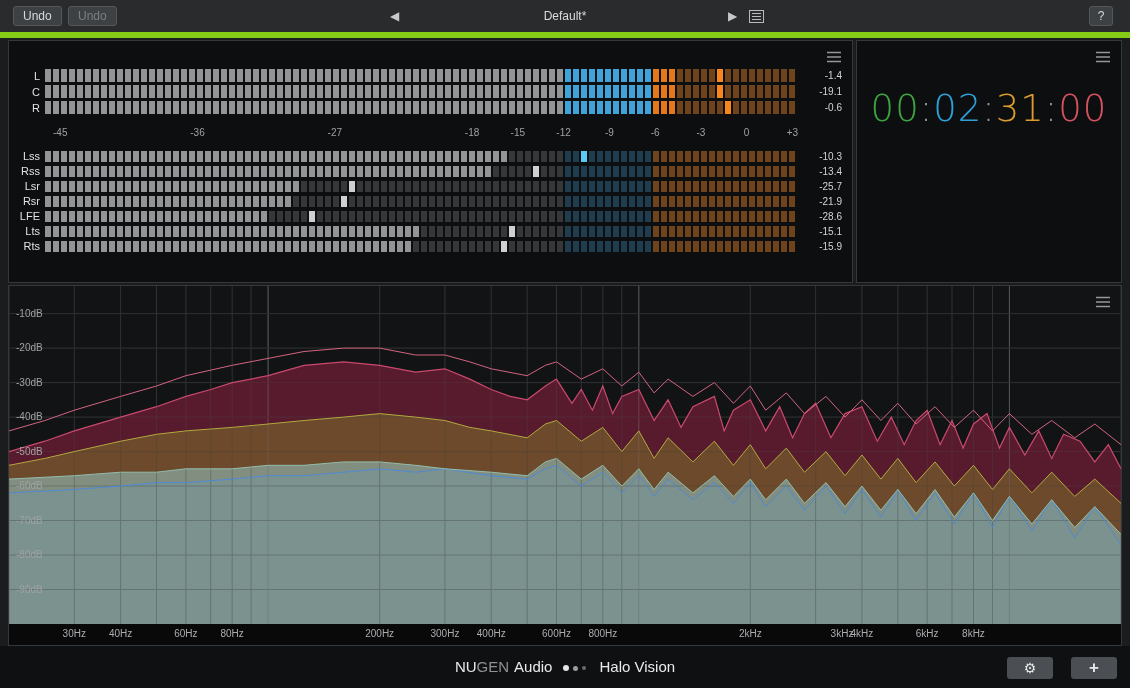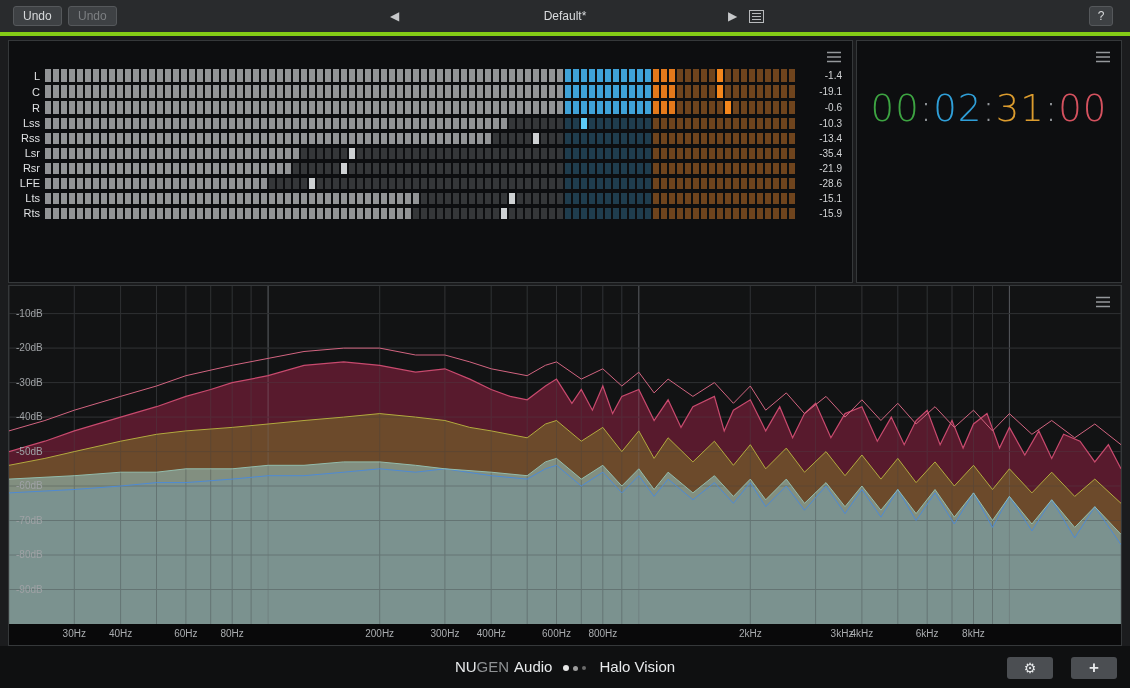--- a/index.html
+++ b/index.html
@@ -1,20 +1,20 @@
 <!DOCTYPE html>
 <html><head>
 <meta charset="utf-8">
 <style>
   html,body{margin:0;padding:0;background:#000;}
   .app{position:relative;width:1130px;height:688px;background:#1b1c1e;overflow:hidden;
        font-family:"Liberation Sans",sans-serif;-webkit-font-smoothing:antialiased;}
   
   .toolbar{position:absolute;left:0;top:0;width:1130px;height:32px;background:#292b2d;
-           border-bottom:4px solid #84cc16;}
+           border-bottom:6px solid #84cc16;}
   .tb-btn{position:absolute;top:6px;height:20px;background:#3e4144;border:1px solid #55585b;
           border-radius:3px;color:#d6d8da;font-size:12px;line-height:16px;padding:1px 9px;
           font-family:"Liberation Sans",sans-serif;cursor:default;}
   [data-name="undo-button"]{left:13px;}
   [data-name="redo-button"]{left:68px;color:#7c7f82;}
   [data-name="help-button"]{left:1089px;width:24px;padding:1px 0;text-align:center;}
   .nav-arrow{position:absolute;top:9px;font-size:12px;color:#c6c8ca;}
   [data-name="preset-prev-icon"]{left:390px;}
   [data-name="preset-next-icon"]{left:728px;}
   .preset-name{position:absolute;left:470px;top:9px;width:190px;text-align:center;
@@ -381,20 +381,37 @@
             <span class="m-seg" data-name="meter-segment" style="background: rgb(111, 68, 29);"></span>
             <span class="m-seg" data-name="meter-segment" style="background: rgb(111, 68, 29);"></span>
             <span class="m-seg" data-name="meter-segment" style="background: rgb(111, 68, 29);"></span>
             <span class="m-seg" data-name="meter-segment" style="background: rgb(111, 68, 29);"></span>
             <span class="m-seg" data-name="meter-segment" style="background: rgb(111, 68, 29);"></span>
             <span class="m-seg" data-name="meter-segment" style="background: rgb(111, 68, 29);"></span>
           </div>
           <span class="m-value" data-name="meter-value">-0.6</span>
         </div>
       </div>
+    <div class="scale-row" data-name="meter-scale">
+      <span class="scale-sp-l"></span>
+      <div id="scale-area" class="scale-area" data-name="meter-scale-ticks">
+          <span data-name="meter-scale-tick" style="left: 2.0202%;">-45</span>
+          <span data-name="meter-scale-tick" style="left: 20.202%;">-36</span>
+          <span data-name="meter-scale-tick" style="left: 38.3838%;">-27</span>
+          <span data-name="meter-scale-tick" style="left: 56.5657%;">-18</span>
+          <span data-name="meter-scale-tick" style="left: 62.6263%;">-15</span>
+          <span data-name="meter-scale-tick" style="left: 68.6869%;">-12</span>
+          <span data-name="meter-scale-tick" style="left: 74.7475%;">-9</span>
+          <span data-name="meter-scale-tick" style="left: 80.8081%;">-6</span>
+          <span data-name="meter-scale-tick" style="left: 86.8687%;">-3</span>
+          <span data-name="meter-scale-tick" style="left: 92.9293%;">0</span>
+          <span data-name="meter-scale-tick" style="left: 98.9899%;">+3</span>
+        </div>
+      <span class="scale-sp-r"></span>
+    </div>
     <div id="bottom-meters" data-name="bottom-meters">
         <div class="m-row" data-name="meter-row">
           <span class="m-label" data-name="meter-label">Lss</span>
           <div class="m-bar" data-name="meter-bar" style="height: 11px;">
             <span class="m-seg" data-name="meter-segment" style="background: rgb(146, 148, 150);"></span>
             <span class="m-seg" data-name="meter-segment" style="background: rgb(146, 148, 150);"></span>
             <span class="m-seg" data-name="meter-segment" style="background: rgb(146, 148, 150);"></span>
             <span class="m-seg" data-name="meter-segment" style="background: rgb(146, 148, 150);"></span>
             <span class="m-seg" data-name="meter-segment" style="background: rgb(146, 148, 150);"></span>
             <span class="m-seg" data-name="meter-segment" style="background: rgb(146, 148, 150);"></span>
@@ -680,21 +697,21 @@
             <span class="m-seg" data-name="meter-segment" style="background: rgb(111, 68, 29);"></span>
             <span class="m-seg" data-name="meter-segment" style="background: rgb(111, 68, 29);"></span>
             <span class="m-seg" data-name="meter-segment" style="background: rgb(111, 68, 29);"></span>
             <span class="m-seg" data-name="meter-segment" style="background: rgb(111, 68, 29);"></span>
             <span class="m-seg" data-name="meter-segment" style="background: rgb(111, 68, 29);"></span>
             <span class="m-seg" data-name="meter-segment" style="background: rgb(111, 68, 29);"></span>
             <span class="m-seg" data-name="meter-segment" style="background: rgb(111, 68, 29);"></span>
             <span class="m-seg" data-name="meter-segment" style="background: rgb(111, 68, 29);"></span>
             <span class="m-seg" data-name="meter-segment" style="background: rgb(111, 68, 29);"></span>
           </div>
-          <span class="m-value" data-name="meter-value">-35.4</span>
+          <span class="m-value" data-name="meter-value">-25.7</span>
         </div>
         <div class="m-row" data-name="meter-row">
           <span class="m-label" data-name="meter-label">Rsr</span>
           <div class="m-bar" data-name="meter-bar" style="height: 11px;">
             <span class="m-seg" data-name="meter-segment" style="background: rgb(146, 148, 150);"></span>
             <span class="m-seg" data-name="meter-segment" style="background: rgb(146, 148, 150);"></span>
             <span class="m-seg" data-name="meter-segment" style="background: rgb(146, 148, 150);"></span>
             <span class="m-seg" data-name="meter-segment" style="background: rgb(146, 148, 150);"></span>
             <span class="m-seg" data-name="meter-segment" style="background: rgb(146, 148, 150);"></span>
             <span class="m-seg" data-name="meter-segment" style="background: rgb(146, 148, 150);"></span>

